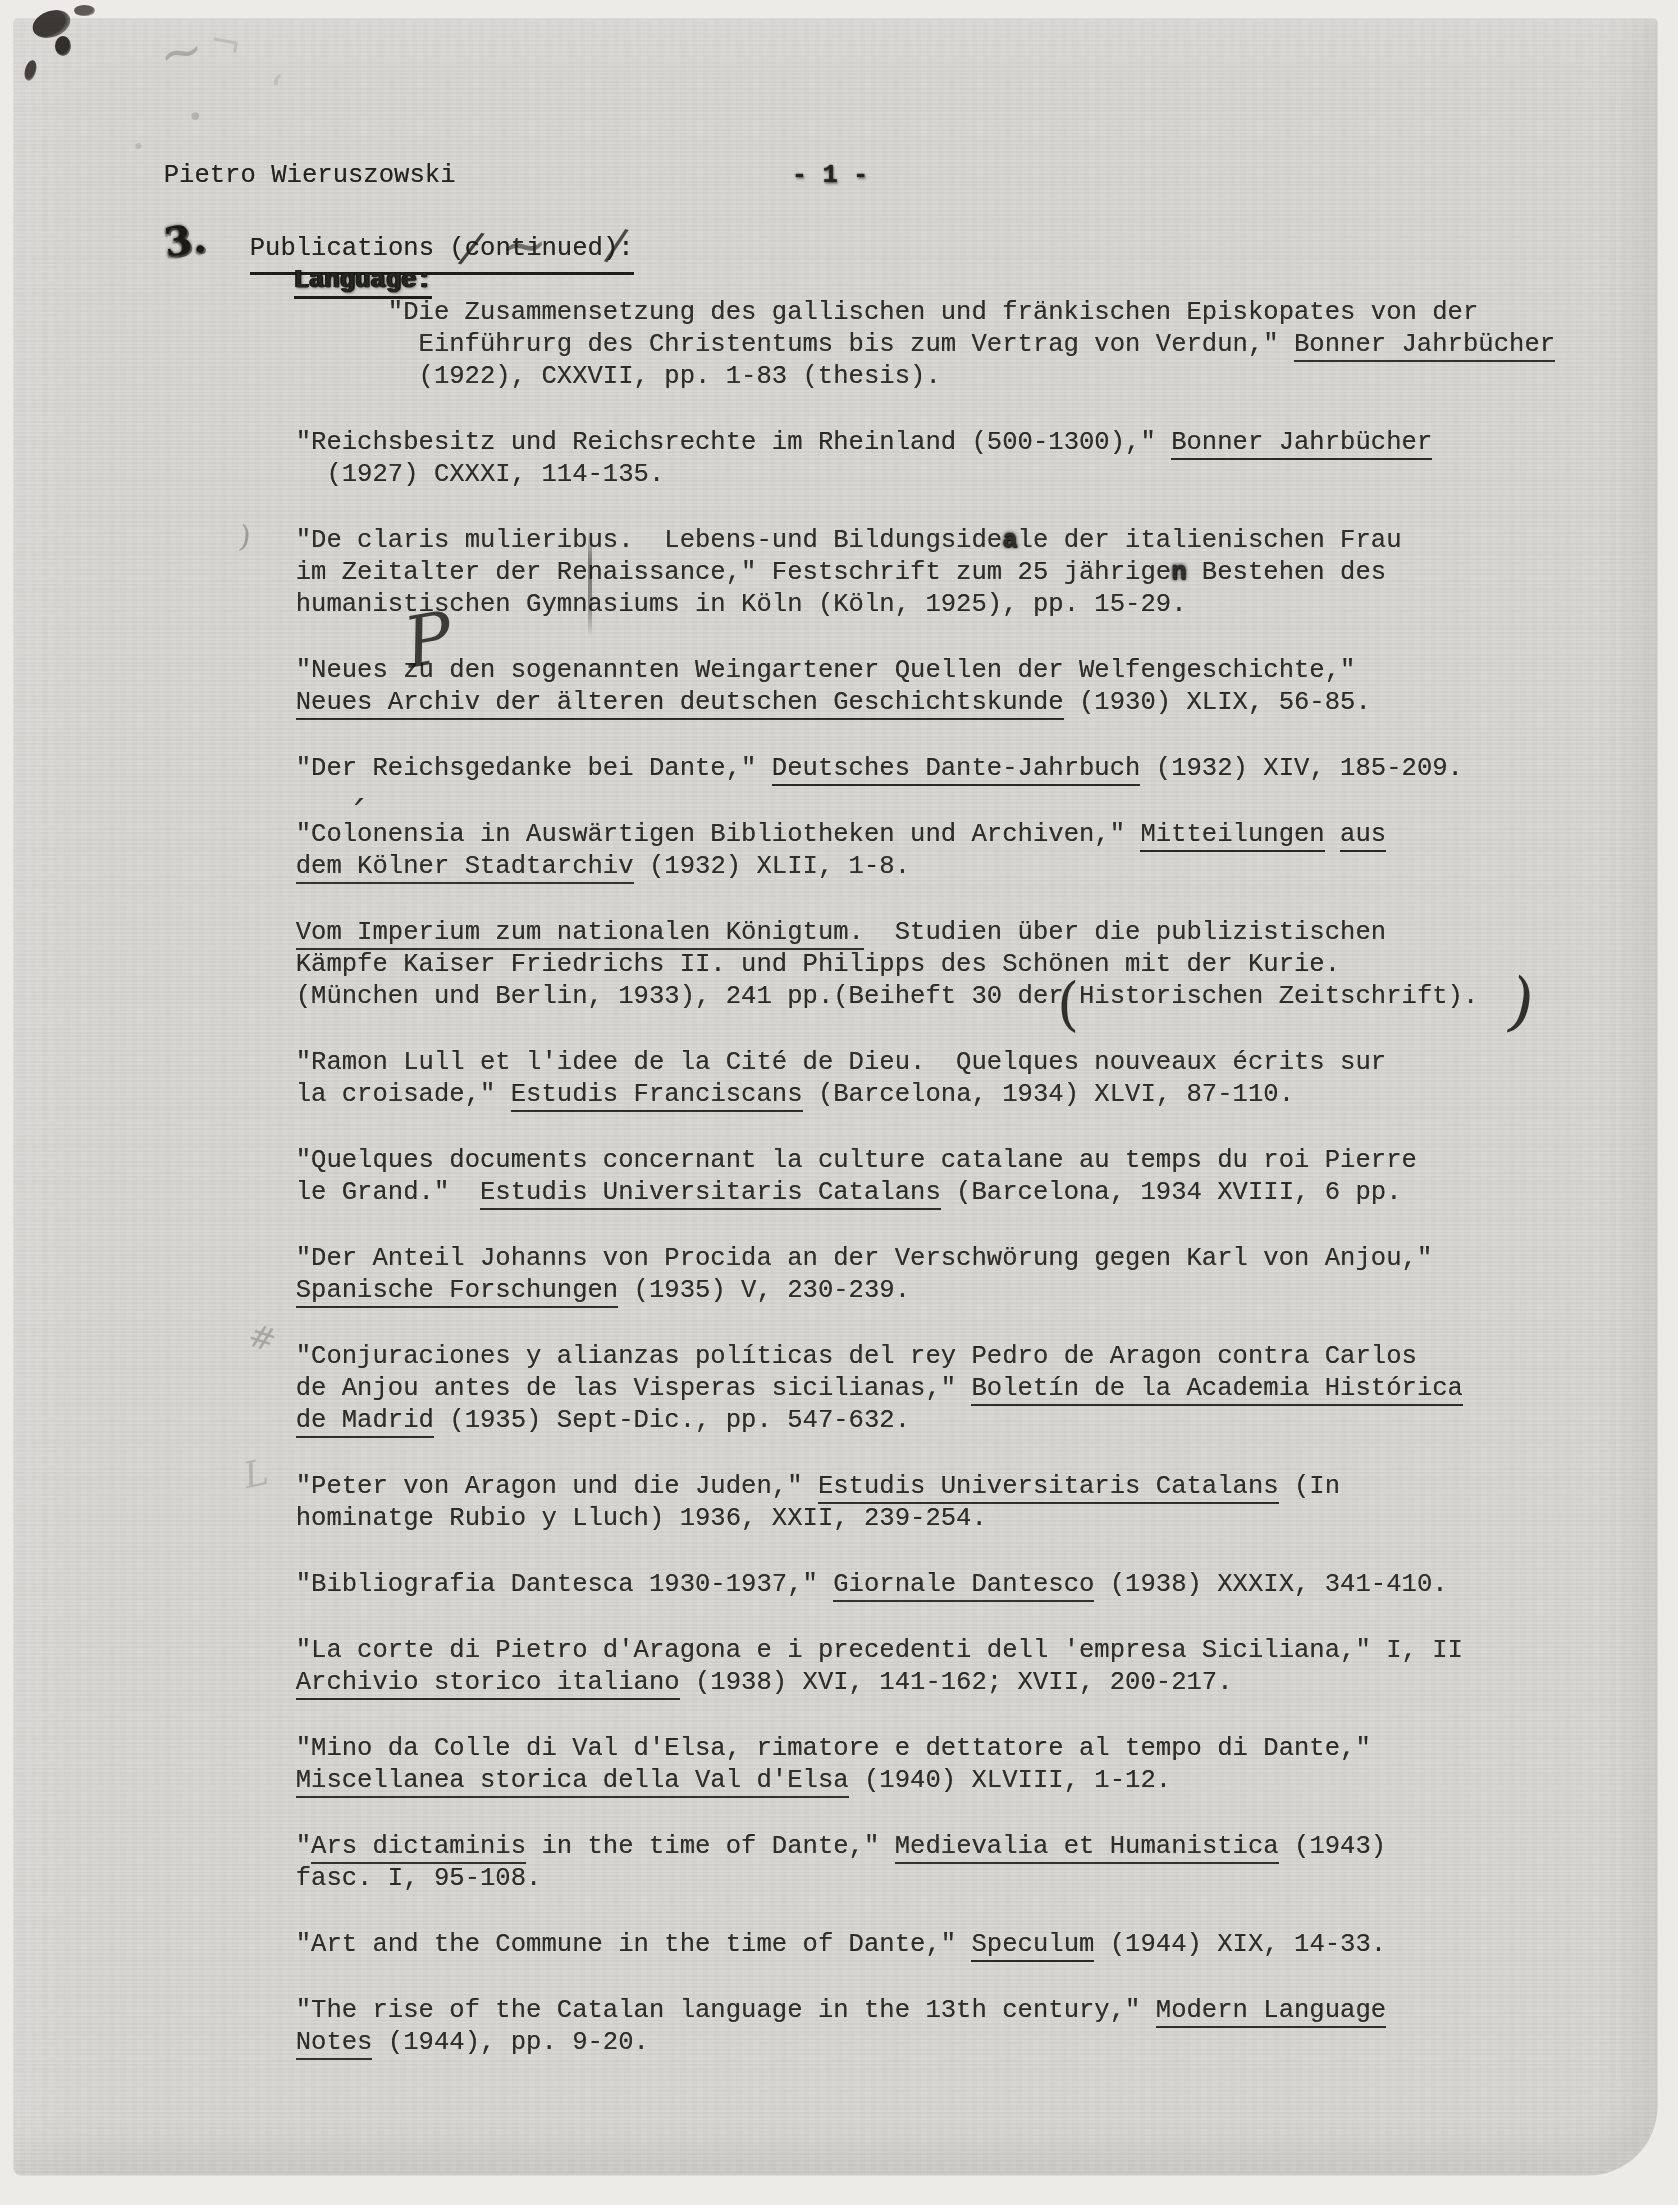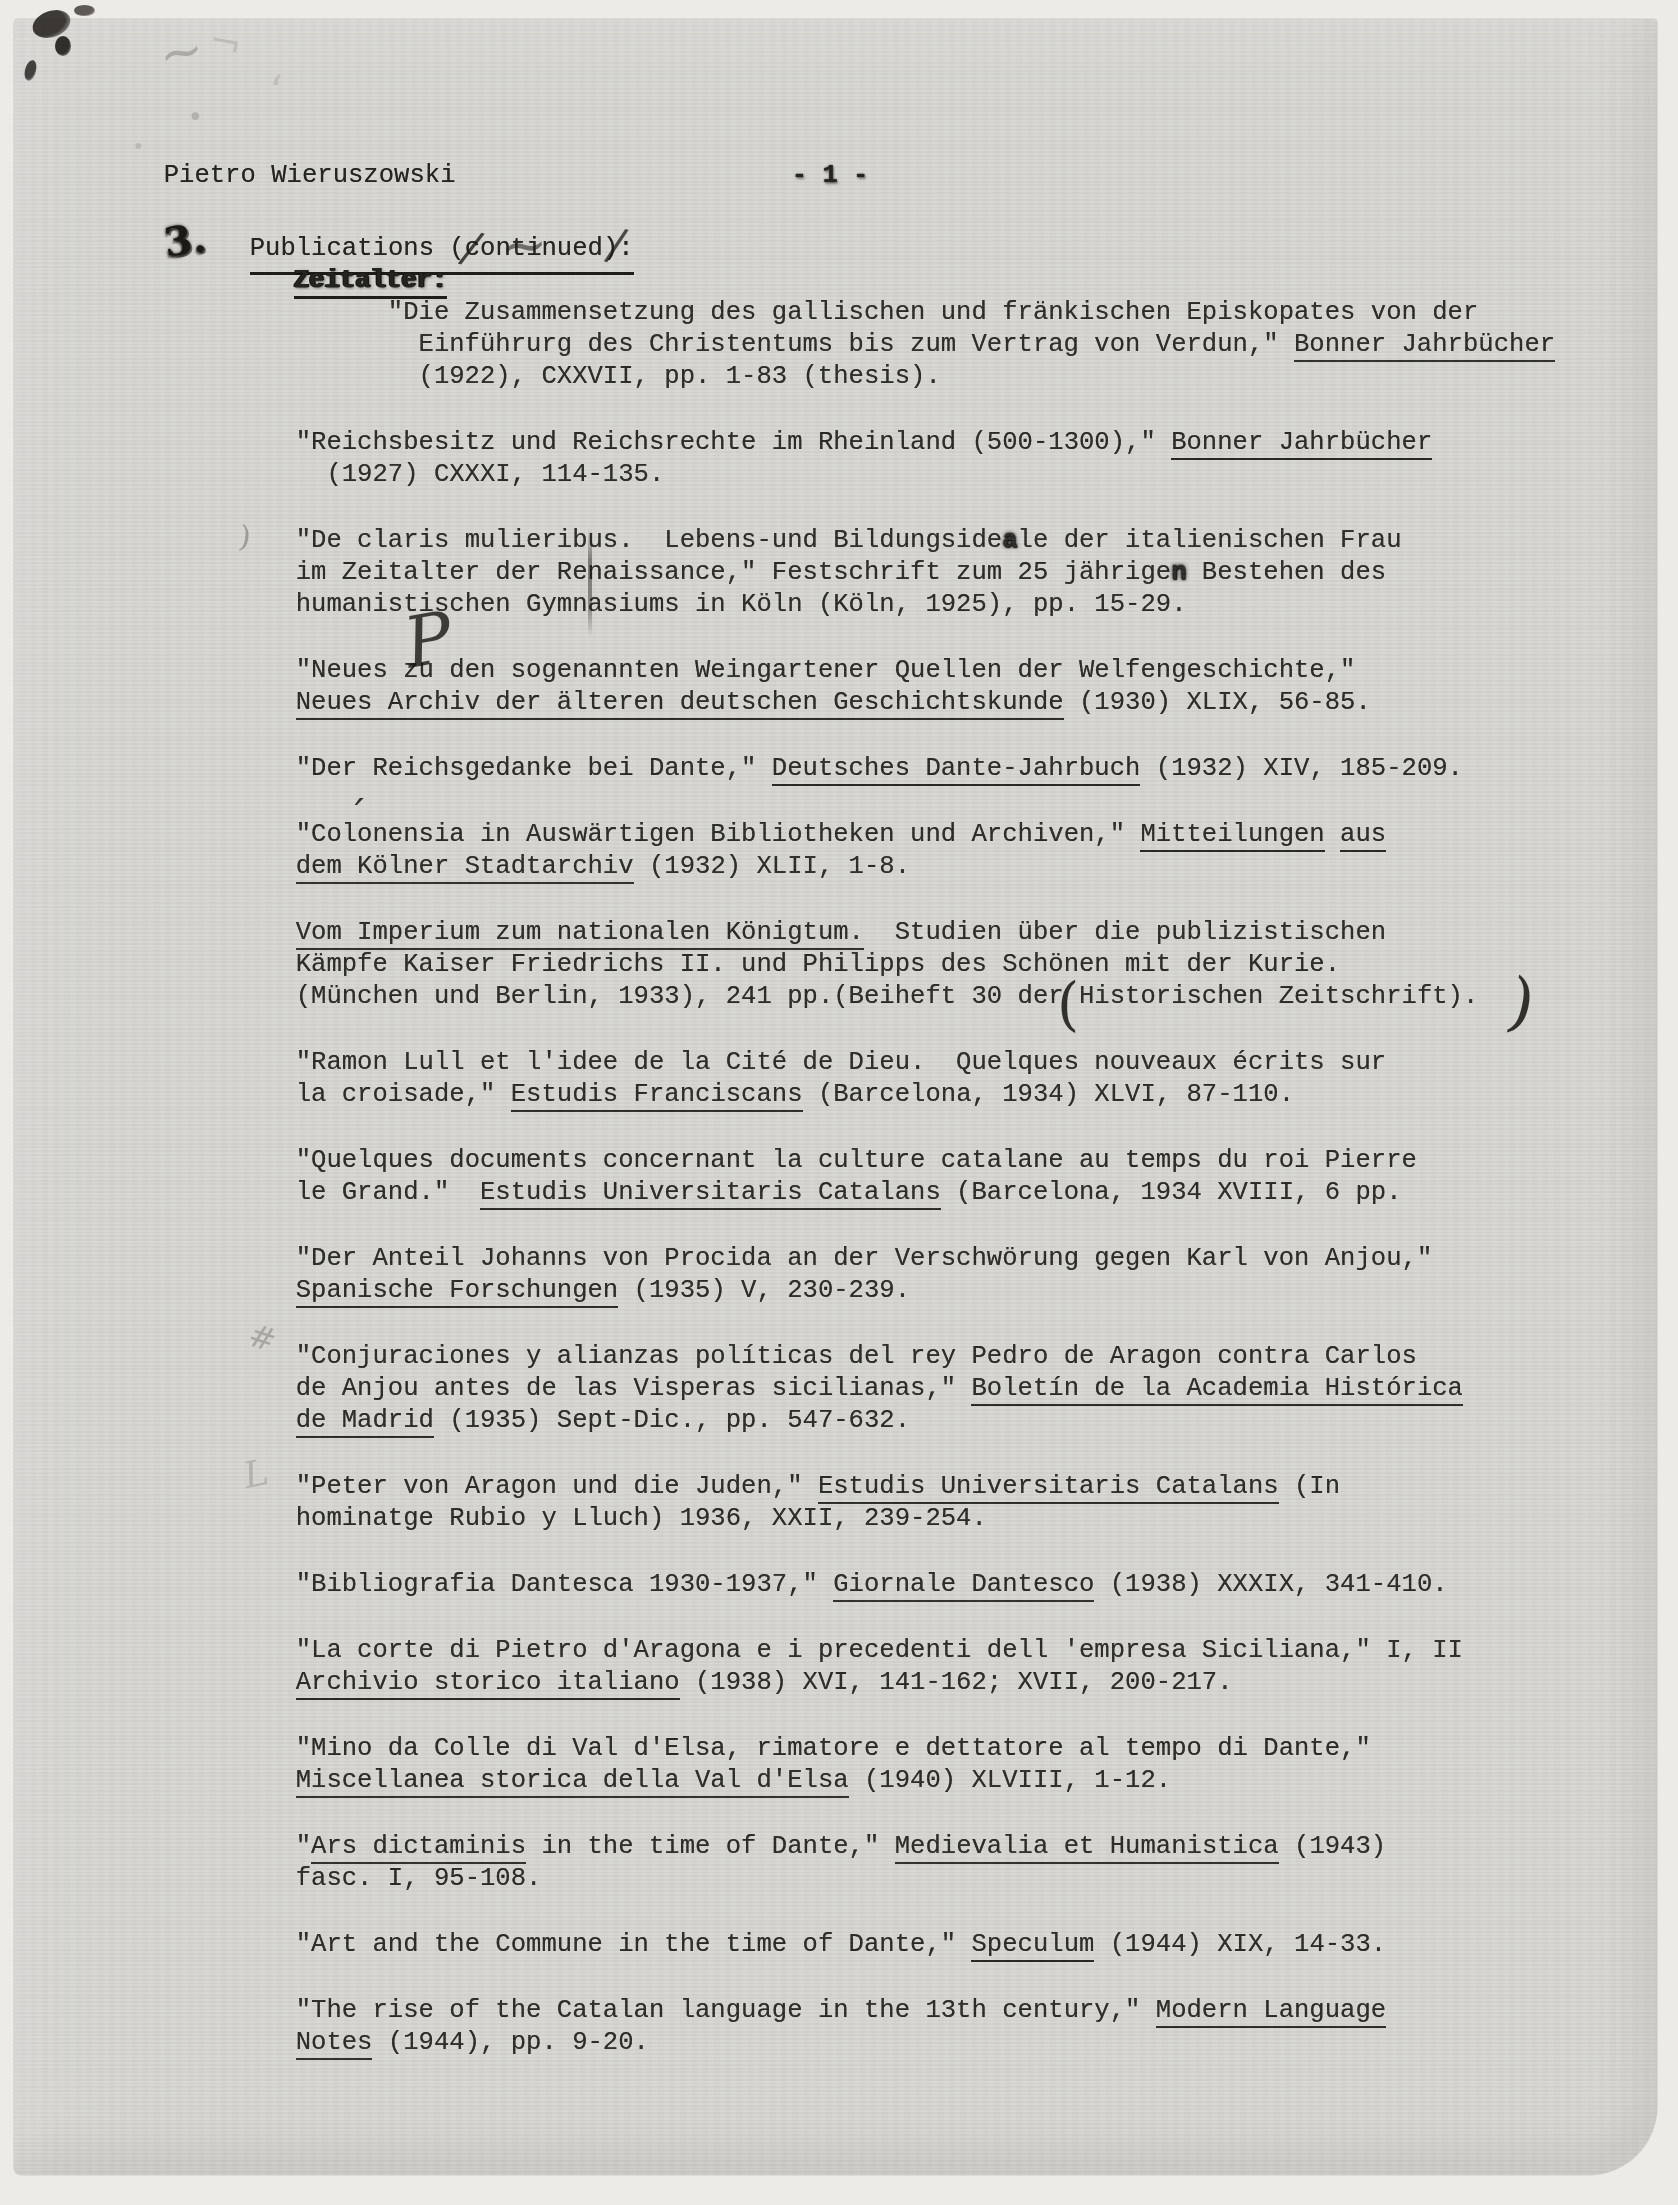--- a/index.html
+++ b/index.html
@@ -65,21 +65,21 @@
 
 <div class="paper">
   <div class="header">
     <span>Pietro Wieruszowski</span>
     <span class="pagenum smudge">- 1 -</span>
   </div>
   <div class="section">
     <span class="secnum">3.</span>
     <span class="sectitle">Publications (continued):</span>
     <div class="subtitle">
-      <span class="overstruck">Zeitalter:</span>
+      <span class="overstruck">Language:</span>
     </div>
   </div>
   <div id="entries">
       <div class="entry">
         <div class="line" style="padding-left: 6ch;"><span>"Die Zusammensetzung des gallischen und fränkischen Episkopates von der</span></div>
         <div class="line" style="padding-left: 8ch;"><span>Einführurg des Christentums bis zum Vertrag von Verdun," </span><span class="u">Bonner Jahrbücher</span></div>
         <div class="line" style="padding-left: 8ch;"><span>(1922), CXXVII, pp. 1-83 (thesis).</span></div>
       </div>
       <div class="entry">
         <div class="line" style="padding-left: 0ch;"><span>"Reichsbesitz und Reichsrechte im Rheinland (500-1300)," </span><span class="u">Bonner Jahrbücher</span></div>

